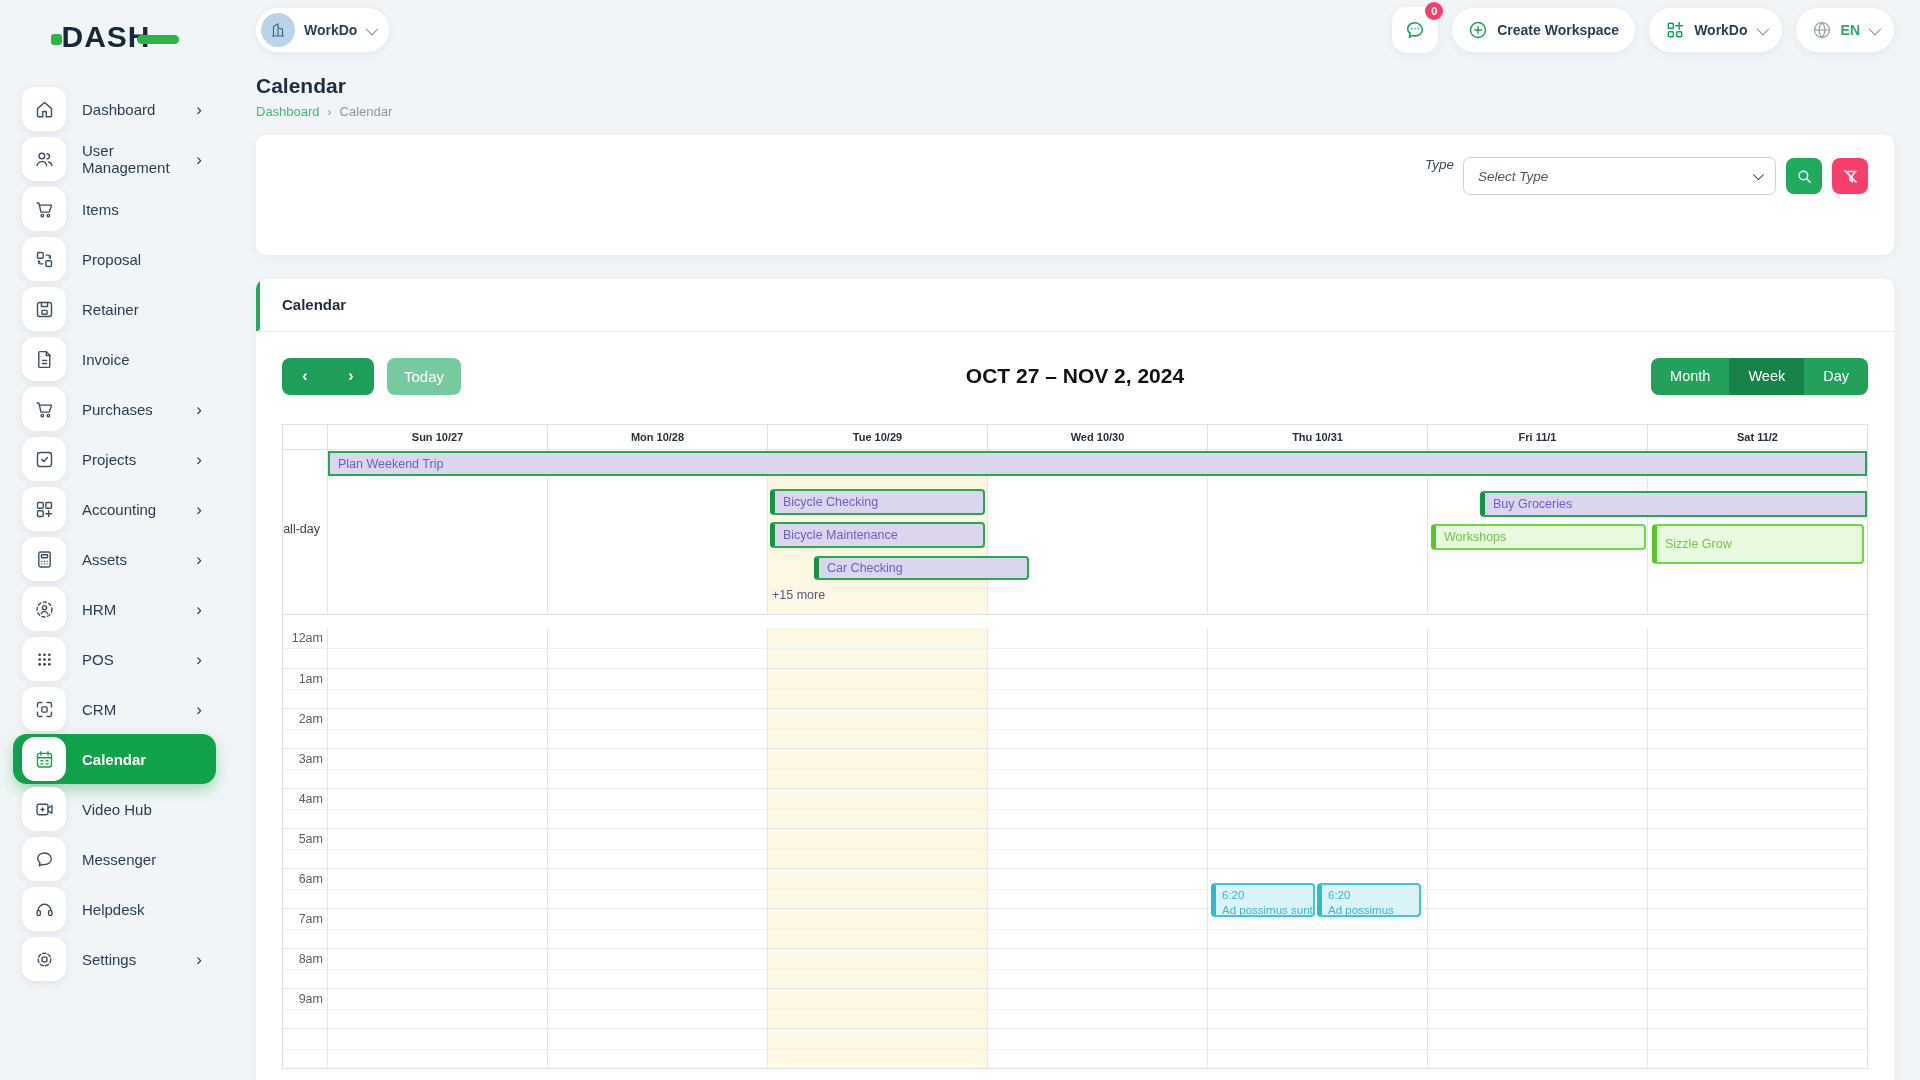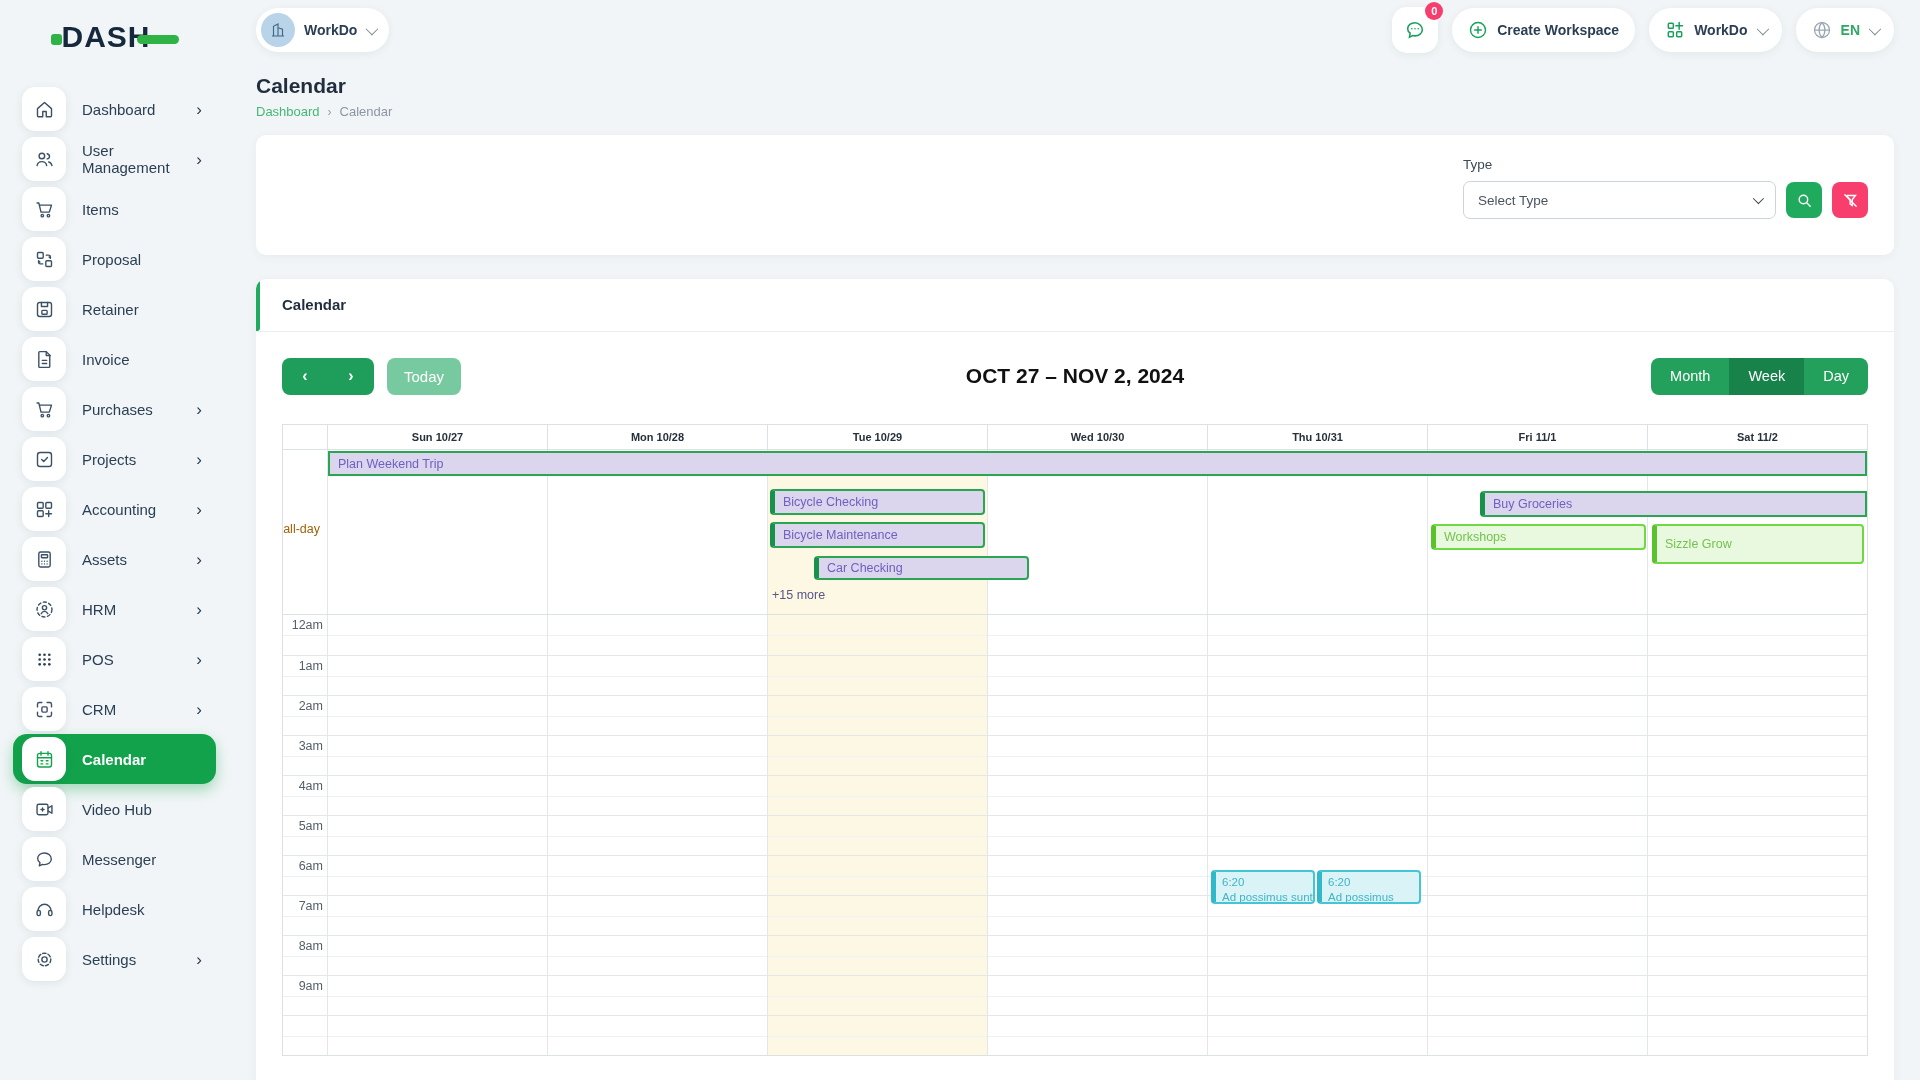--- a/index.html
+++ b/index.html
@@ -52,21 +52,21 @@
   .main { position:absolute; left:230px; top:60px; right:0; bottom:0; padding:0 26px; }
   .page-title { font-size:21px; font-weight:700; color:#1f2d3d; margin-top:14px; }
   .breadcrumb { display:flex; align-items:center; gap:8px; margin-top:6px; font-size:13px; }
   .breadcrumb .root { color:#45b875; cursor:pointer; }
   .breadcrumb .sep { color:#94a0ab; font-size:12px; }
   .breadcrumb .cur { color:#8b97a3; }
 
   .card { background:#fff; border-radius:10px; box-shadow:0 2px 10px rgba(35,60,90,.05); }
   .filter-card { margin-top:16px; height:120px; position:relative; padding:22px 26px; }
   .filter-right { position:absolute; right:26px; top:22px; display:flex; align-items:flex-end; gap:10px; }
-  .filter-field { display:flex; flex-direction:column; gap:9px; }
+  .filter-field { display:flex; gap:9px;font-style:italic; }
   .filter-label { font-size:13.5px; color:#3c4b59; }
   .select { width:313px; height:38px; border:1px solid #ccd3da; border-radius:7px; background:#fff;
     display:flex; align-items:center; padding:0 14px; font-size:13.5px; color:#4a5560; cursor:pointer; }
   .select .sel-chev { margin-left:auto; width:8px; height:8px; border-right:1.6px solid #39424b;
     border-bottom:1.6px solid #39424b; transform:rotate(45deg) translateY(-2px); }
   .sq-btn { width:36px; height:36px; border-radius:8px; border:none; display:flex; align-items:center;
     justify-content:center; cursor:pointer; margin-bottom:1px; }
   .sq-btn svg { width:17px; height:17px; stroke:#fff; fill:none; stroke-width:2; stroke-linecap:round; }
   .btn-green { background:#1faa5d; }
   .btn-pink { background:#f73e6c; }
@@ -97,30 +97,30 @@
   .hdr-cell { border-left:1px solid #dce1e6; display:flex; align-items:center; justify-content:center;
     font-size:11px; font-weight:700; color:#27313b; }
   .hdr-cell:first-child { border-left:none; }
 
   .allday { position:relative; height:165px; border-bottom:1px solid #dce1e6; }
   .col-lines { position:absolute; inset:0; display:grid; grid-template-columns:44px repeat(7,1fr); }
   .col-lines div { border-left:1px solid #e3e7ea; }
   .col-lines div:first-child { border-left:none; }
   .today-bg { position:absolute; top:0; bottom:0; background:#fcf8e3; z-index:0; }
   .allday-lbl { position:absolute; left:0; width:44px; top:72px; text-align:right; padding-right:7px;
-    font-size:12.5px; color:#a16207; }
+    font-size:12.5px; color:#404040; }
 
   .ev { position:absolute; border-radius:4px; font-size:12.5px; display:flex; align-items:center;
     padding-left:8px; cursor:pointer; overflow:hidden; white-space:nowrap; z-index:2; }
   .ev-purple { background:#dbd5ee; border:2px solid #2aa653; border-left:5px solid #18914a; color:#6f61c0; }
   .ev-purple.no-left { border-left:2px solid #2aa653; border-radius:0; }
   .ev-green { background:#e9f9df; border:2px solid #6fd943; border-left:5px solid #58c32b; color:#74c24f; }
   .more-link { position:absolute; font-size:12.5px; color:#5a5688; cursor:pointer; z-index:2; }
 
-  .timegrid { position:relative; }
+  .timegrid { position:relative;margin-top:13px; }
   .hour-row { position:relative; height:40px; border-top:1px solid #e3e7ea; }
   .hour-row:first-child { border-top:none; }
   .hour-row::after { content:""; position:absolute; left:0; right:0; top:50%; border-top:1px solid #eef1f4; }
   .hour-lbl { position:absolute; left:0; width:40px; top:3px; text-align:right; font-size:12.5px; color:#55606b; z-index:1; }
   .tg-cols { position:absolute; inset:0; display:grid; grid-template-columns:44px repeat(7,1fr); z-index:1; }
   .tg-cols div { border-left:1px solid #e3e7ea; }
   .tg-cols div:first-child { border-left:none; }
   .ev-teal { position:absolute; background:#d9f3f7; border:2px solid #44c5d5; border-left:5px solid #2fb9cb;
     border-radius:4px; color:#3fb5c6; font-size:11.5px; line-height:15px; padding:3px 0 0 6px;
     overflow:hidden; cursor:pointer; z-index:3; white-space:nowrap; }

